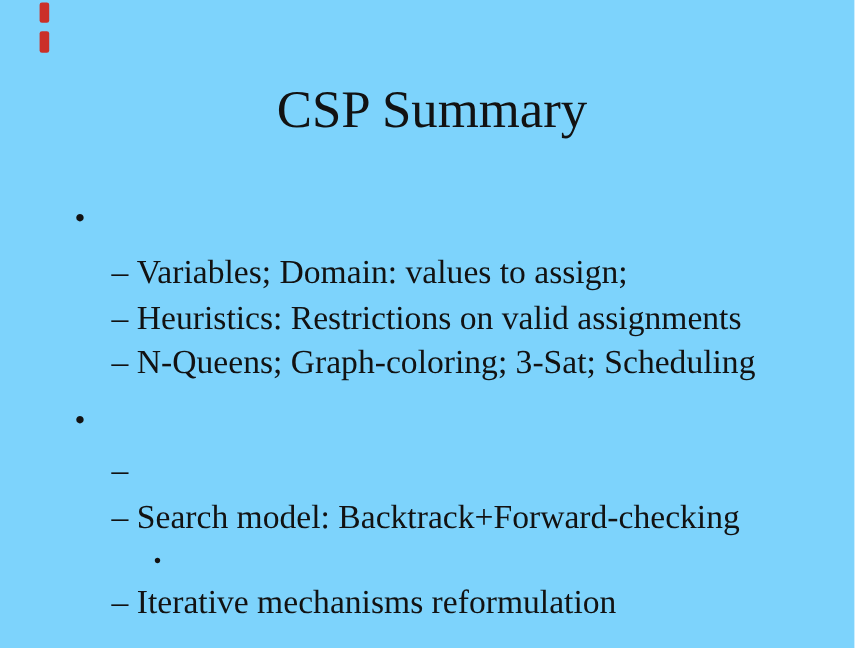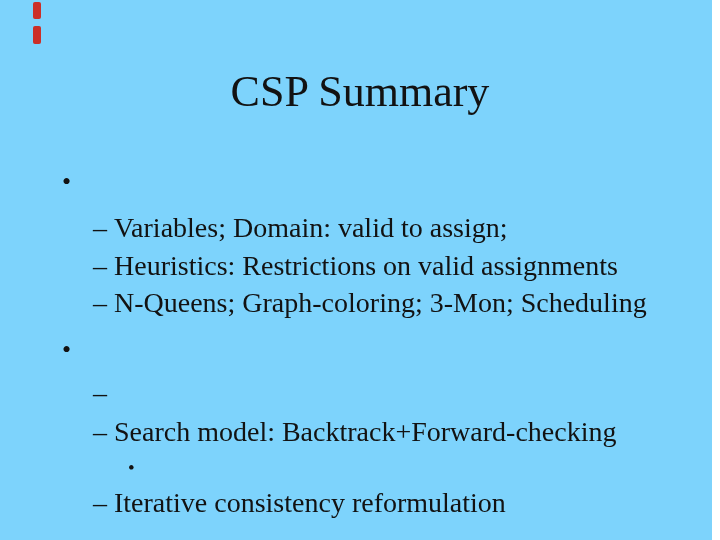--- a/index.html
+++ b/index.html
@@ -82,31 +82,31 @@
   <div class="artifact a3" style="background:#cb2f28;"></div>
 
   <div class="slide-title">CSP Summary</div>
 
   <div class="line lvl1" style="top:163px;">
     <span class="marker">•</span>
   </div>
 
   <div class="line lvl2" style="top:212px;">
     <span class="marker">–</span>
-    <span class="text">Variables; Domain: valid to assign;</span>
+    <span class="text">Variables; Domain: values to assign;</span>
   </div>
 
   <div class="line lvl2" style="top:250px;">
     <span class="marker">–</span>
     <span class="text">Heuristics: Restrictions on valid assignments</span>
   </div>
 
   <div class="line lvl2" style="top:287px;">
     <span class="marker">–</span>
-    <span class="text">N-Queens; Graph-coloring; 3-Mon; Scheduling</span>
+    <span class="text">N-Queens; Graph-coloring; 3-Sat; Scheduling</span>
   </div>
 
   <div class="line lvl1" style="top:331px;">
     <span class="marker">•</span>
   </div>
 
   <div class="line lvl2" style="top:377px;">
     <span class="marker">–</span>
   </div>
 
@@ -114,16 +114,16 @@
     <span class="marker">–</span>
     <span class="text">Search model: Backtrack+Forward-checking</span>
   </div>
 
   <div class="line lvl3" style="top:454px;">
     <span class="marker">•</span>
   </div>
 
   <div class="line lvl2" style="top:487px;">
     <span class="marker">–</span>
-    <span class="text">Iterative consistency reformulation</span>
+    <span class="text">Iterative mechanisms reformulation</span>
   </div>
 
 </div>
 
 </body></html>

